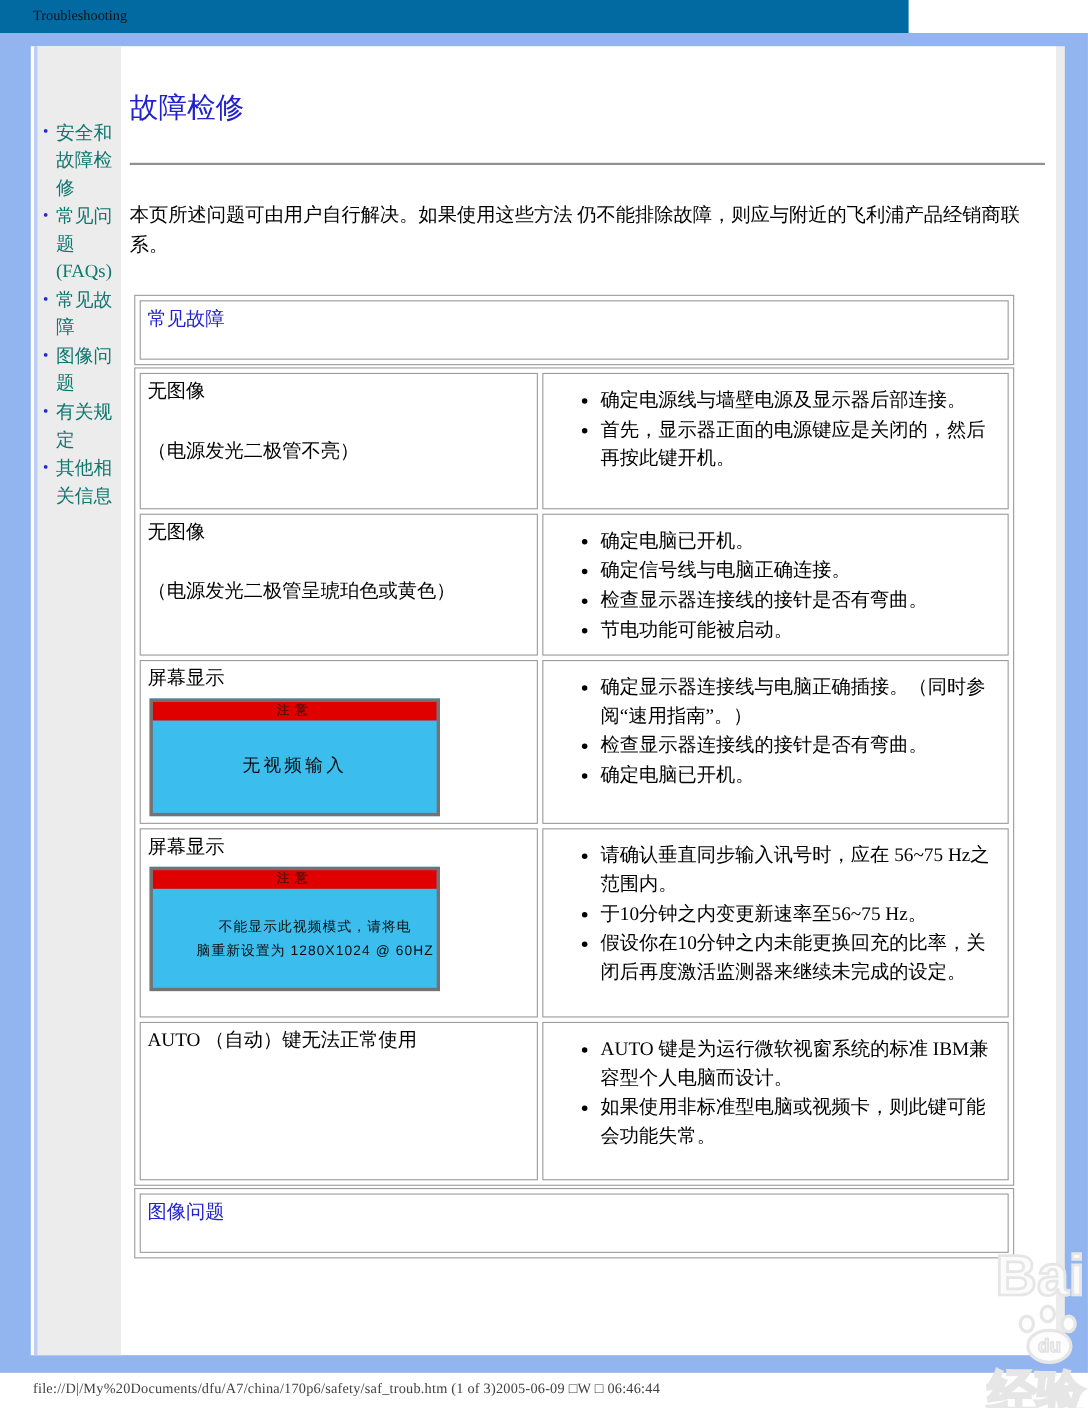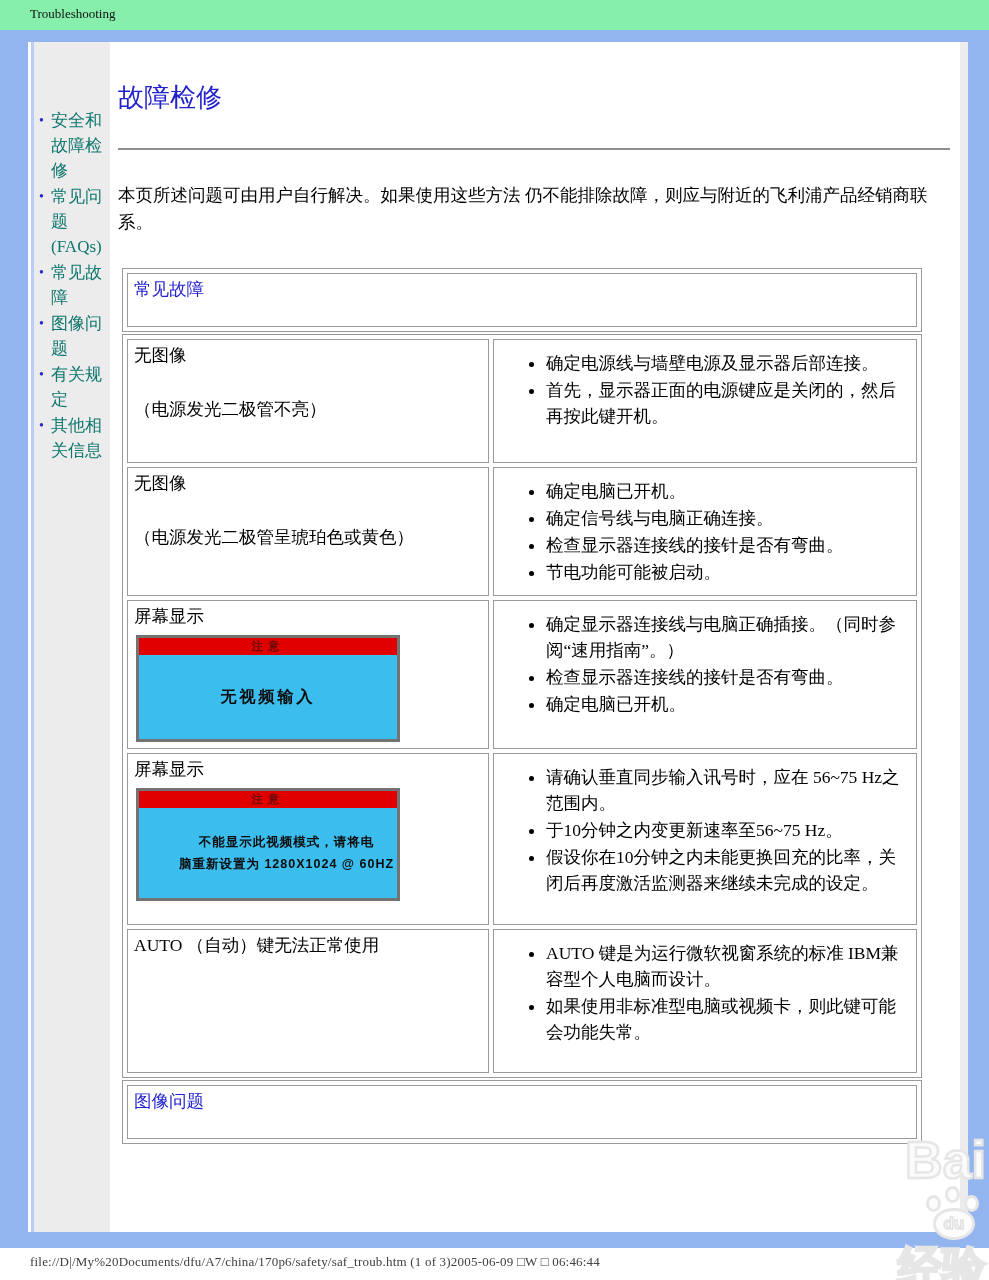--- a/index.html
+++ b/index.html
@@ -6,22 +6,22 @@
   html,body { width: 989px; height: 1280px; }
   body {
     position: relative;
     background: #ffffff;
     font-family: "Liberation Serif", "DejaVu Serif", serif;
     color: #000;
     overflow: hidden;
   }
   
   .topbar {
-    position: absolute; left:0; top:0; width:989px; height:30px;
-    background:#86efac;
+    position: absolute; left:0; top:0; width:826px; height:30px;
+    background:#0369a1;
   }
   .topbar .doc-title {
     position:absolute; left:30px; top:6px;
     font-size:13px; color:#111;
   }
   
   .blue-frame {
     position:absolute; left:0; top:30px; width:989px; height:1218px;
     background:#92b4ef;
   }
@@ -98,21 +98,21 @@
   }
   .osd-header {
     height:17px; line-height:17px;
     background:#e10000;
     color:#6b0a0a; font-weight:bold; font-size:11.5px;
     text-align:center; letter-spacing:5px;
   }
   .osd-body {
     display:flex; flex-direction:column;
     align-items:center; justify-content:center;
-    font-weight:bold; color:#0b0b0b; text-align:center;
+    font-weight:normal; color:#0b0b0b; text-align:center;
   }
   .osd-body.single { height:84px; font-size:16px; letter-spacing:3px; }
   .osd-body.multi  { height:90px; font-size:12.5px; line-height:22px; letter-spacing:1px;padding-left:37px; }
   
   .watermark {
     position:absolute; left:700px; top:1134px; width:286px; z-index:6;
     pointer-events:none;
     font-family:"Liberation Sans","DejaVu Sans",sans-serif;
   }
   .wm-row1 { display:flex; align-items:flex-end;flex-direction:column; }

